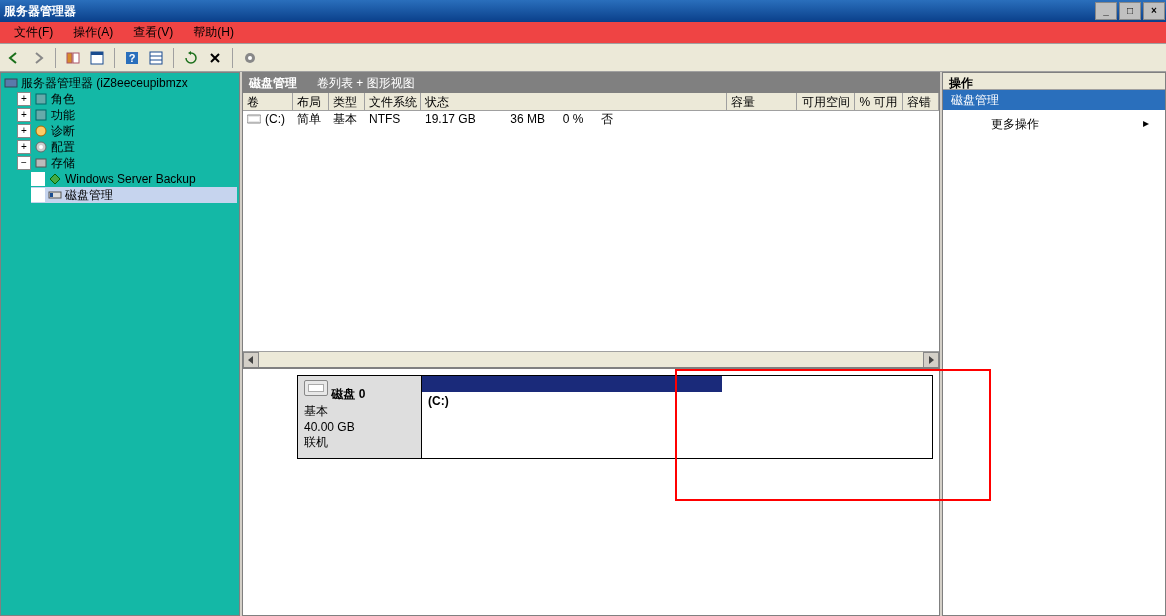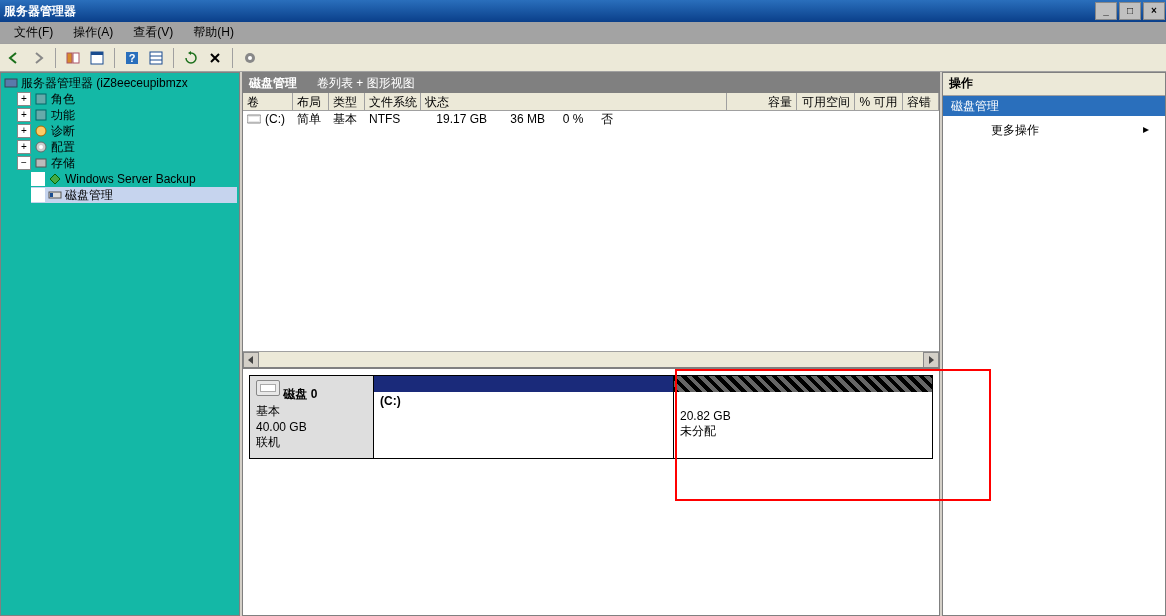--- a/index.html
+++ b/index.html
@@ -24,21 +24,21 @@
     font-weight: bold;
     overflow: hidden;
   }
   .title-bar .win-buttons { display: flex; }
   .title-bar .win-btn {
     width: 22px; height: 18px; margin: 2px 1px;
     background: #c0c0c0; border: 1px solid #888;
     font-size: 10px; line-height: 16px; text-align: center; color:#000;
   }
   .menu-bar {
-    background: #a3a3a3;
+    background: #ef4444;
     height: 22px;
     display: flex;
     align-items: center;
     border-bottom: 1px solid #a0a0a0;
     padding-left: 4px;
   }
   .menu-item { padding: 2px 10px; cursor: default; }
   .tool-bar {
     background: #ece9d8;
     height: 28px;
@@ -125,20 +125,21 @@
     flex: 1;
     background: #fff;
     position: relative;
     border-top: 2px solid #808080;
     padding: 6px;
   }
   .disk-block {
     display: flex;
     border: 1px solid #000;
     height: 84px;
+    margin-left: 48px;
   }
   .disk-info {
     width: 124px;
     background: #dedede;
     padding: 4px 6px;
     border-right: 1px solid #000;
   }
   .disk-info .disk-name { font-weight: bold; }
   .disk-info .ico { width:24px; height:16px; border:1px solid #888; background:#e8e8e8; margin-bottom:2px; border-radius:2px; position:relative; display:inline-block; }
   .disk-info .ico::after { content:""; position:absolute; top:3px; bottom:3px; left:3px; right:3px; background:#fff; border:1px solid #aaa; }
@@ -161,29 +162,29 @@
   .actions-pane {
     width: 224px;
     background: #fff;
     border: 1px solid #808080;
     display: flex;
     flex-direction: column;
     flex-shrink: 0;
   }
   .actions-header {
     background: #ece9d8;
-    height: 23px; line-height:20px; padding-left:6px; font-weight:bold;
+    height: 17px; line-height:20px; padding-left:6px; font-weight:bold;
     border-bottom:1px solid #a0a0a0;
   }
   .actions-section {
     background: #2a6fbc; color:#fff; height:20px; line-height:20px; padding-left:8px;
   }
   .actions-item { padding:6px 16px; cursor:default;margin-left:32px; }
   .col-vol{width:50px} .col-layout{width:36px} .col-type{width:36px} .col-fs{width:56px}
-  .col-status{flex:1} .col-cap{width:70px; text-align:right}
+  .col-status{flex:1} .col-cap{width:70px; }
   .col-free{width:58px; text-align:right} .col-pct{width:48px; text-align:center} .col-fault{width:36px}
 </style>
 </head>
 <body>
 
 <div class="title-bar">
   <span>服务器管理器</span>
   <div class="win-buttons">
     <div class="win-btn">_</div>
     <div class="win-btn">□</div>
@@ -401,28 +402,20 @@
           <span>基本</span><br>
           <span>40.00 GB</span><br>
           <span>联机</span>
         </div>
         <div class="partition" style="flex:0 0 300px">
           <div class="part-header primary"></div>
           <div class="part-body">
             <div class="drv">(C:)</div>
           </div>
         </div>
-        <div class="partition">
-          <div class="part-header unalloc"></div>
-          <div class="part-body">
-            <div>&nbsp;</div>
-            <div>20.82 GB</div>
-            <div>未分配</div>
-          </div>
-        </div>
       </div>
       <div class="redbox" style="left:432px; top:0px; width:316px; height:132px"></div>
     </div>
   </div>
 
   <div class="actions-pane">
     <div class="actions-header">操作</div>
     <div class="actions-section">磁盘管理</div>
     <div class="actions-item">
       <span>更多操作</span>

